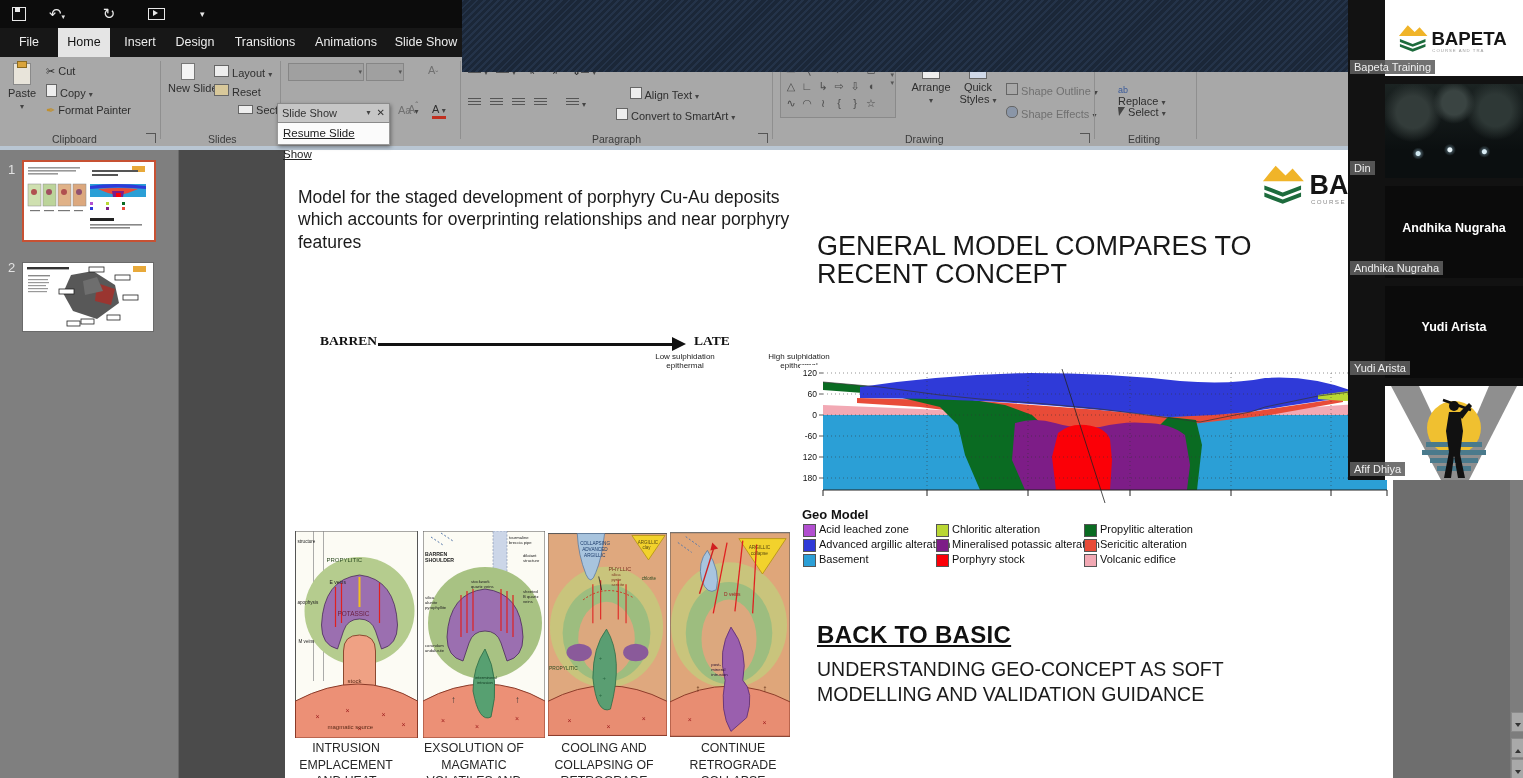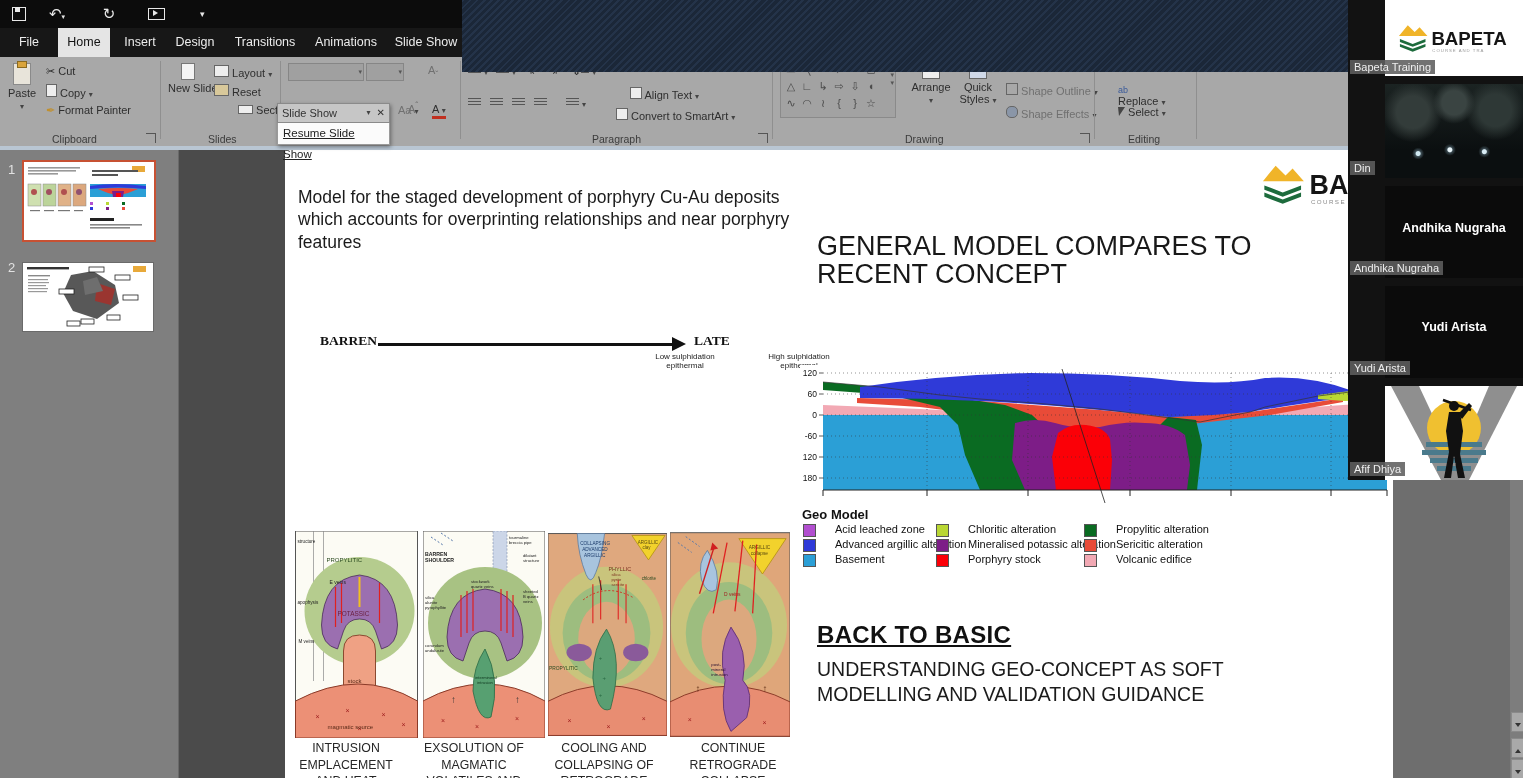--- a/index.html
+++ b/index.html
@@ -55,21 +55,21 @@
   #diag{left:5px;top:163px;width:502px;height:470px;}
   #diaghdr{left:0;top:0;width:470px;text-align:center;font-family:"Liberation Serif",serif;font-weight:700;font-size:17px;color:#111;}
   #earlylate .lbl{position:absolute;font-family:"Liberation Serif",serif;font-size:13.5px;font-weight:600;color:#111;}
   #arrowline{left:88px;top:30px;width:296px;height:2.5px;background:#111;}
   #arrowhead{left:382px;top:24px;width:0;height:0;border-left:14px solid #111;border-top:7px solid transparent;border-bottom:7px solid transparent;}
   .sulph{position:absolute;font-size:8px;line-height:8.5px;text-align:center;color:#222;}
   .cap{position:absolute;top:427px;font-size:12.3px;line-height:16.6px;color:#262626;text-align:center;}
   
   .lgitem{position:absolute;height:12px;}
   .lgsw{position:absolute;width:11px;height:11px;border:1px solid #555;}
-  .lgtx{position:absolute;left:32px;top:-1px;font-size:11px;color:#111;white-space:nowrap;}
+  .lgtx{position:absolute;left:16px;top:-1px;font-size:11px;color:#111;white-space:nowrap;}
   #lgtitle{left:517px;top:357px;font-size:13px;font-weight:700;color:#111;}
   
   #sidebar{left:1348px;top:0;width:175px;height:480px;background:#121212;z-index:40;}
   .tile{position:absolute;left:37px;width:138px;overflow:hidden;}
   .chip{position:absolute;left:2px;background:rgba(95,95,95,.88);color:#efefef;font-size:11px;line-height:14px;padding:0 4px;white-space:nowrap;z-index:5;}
   .vname{position:absolute;left:37px;width:138px;text-align:center;color:#fff;font-weight:700;font-size:12.5px;}
   .cave{background:
     radial-gradient(circle 5px at 24% 74%, #cfe8f0 0 2px, rgba(160,200,220,.35) 3px, transparent 6px),
     radial-gradient(circle 5px at 47% 70%, #e8f4f8 0 2px, rgba(160,200,220,.3) 3px, transparent 6px),
     radial-gradient(circle 5px at 72% 72%, #d8ecf4 0 2px, rgba(160,200,220,.3) 3px, transparent 6px),

